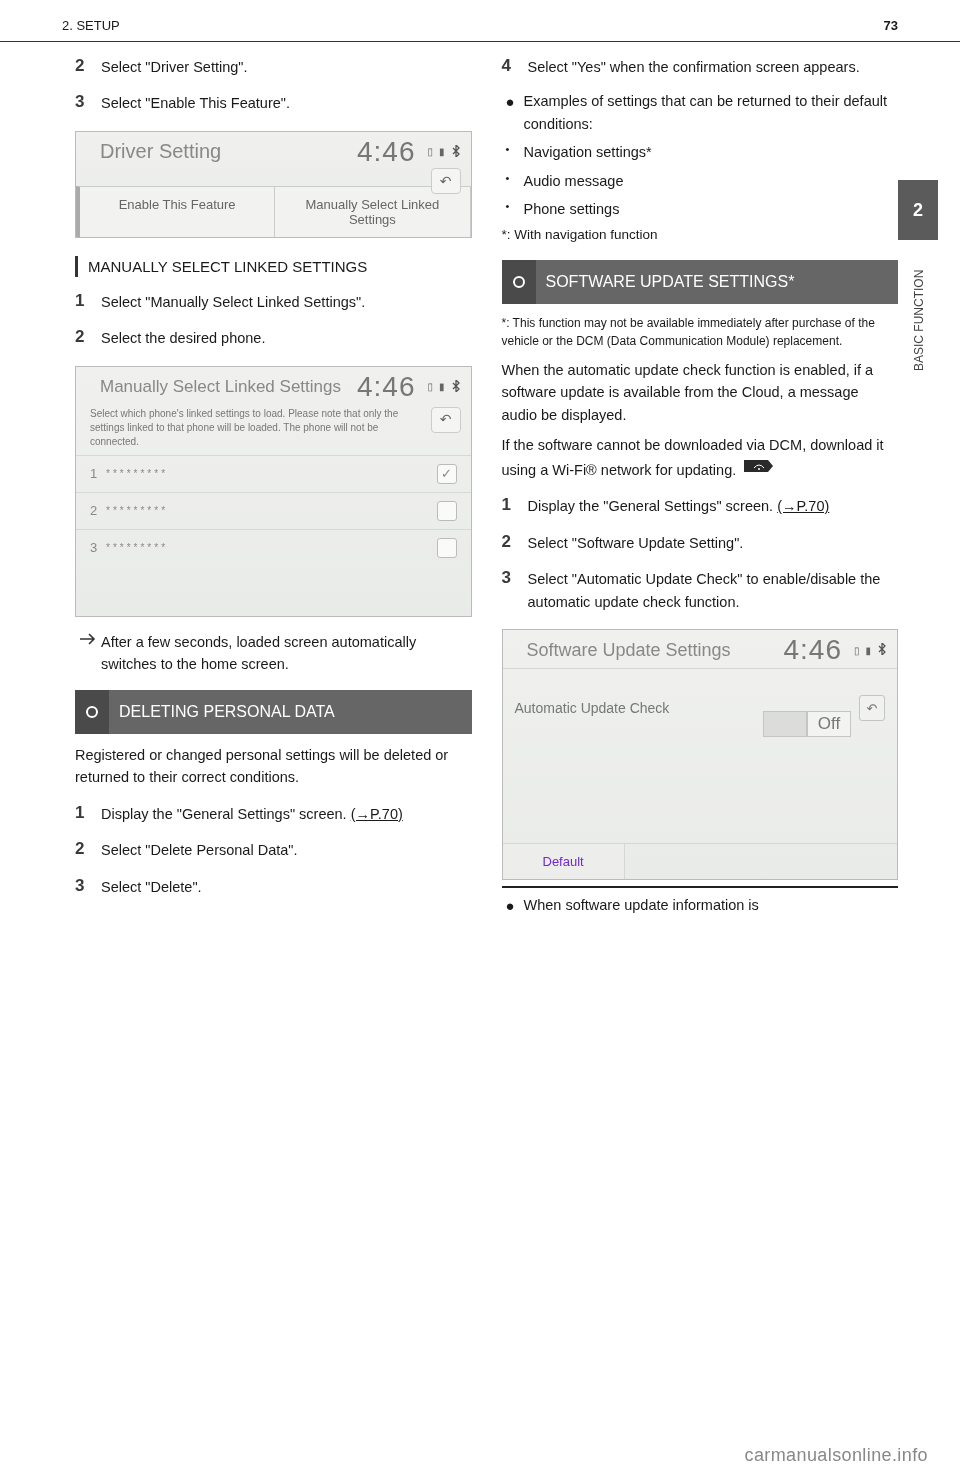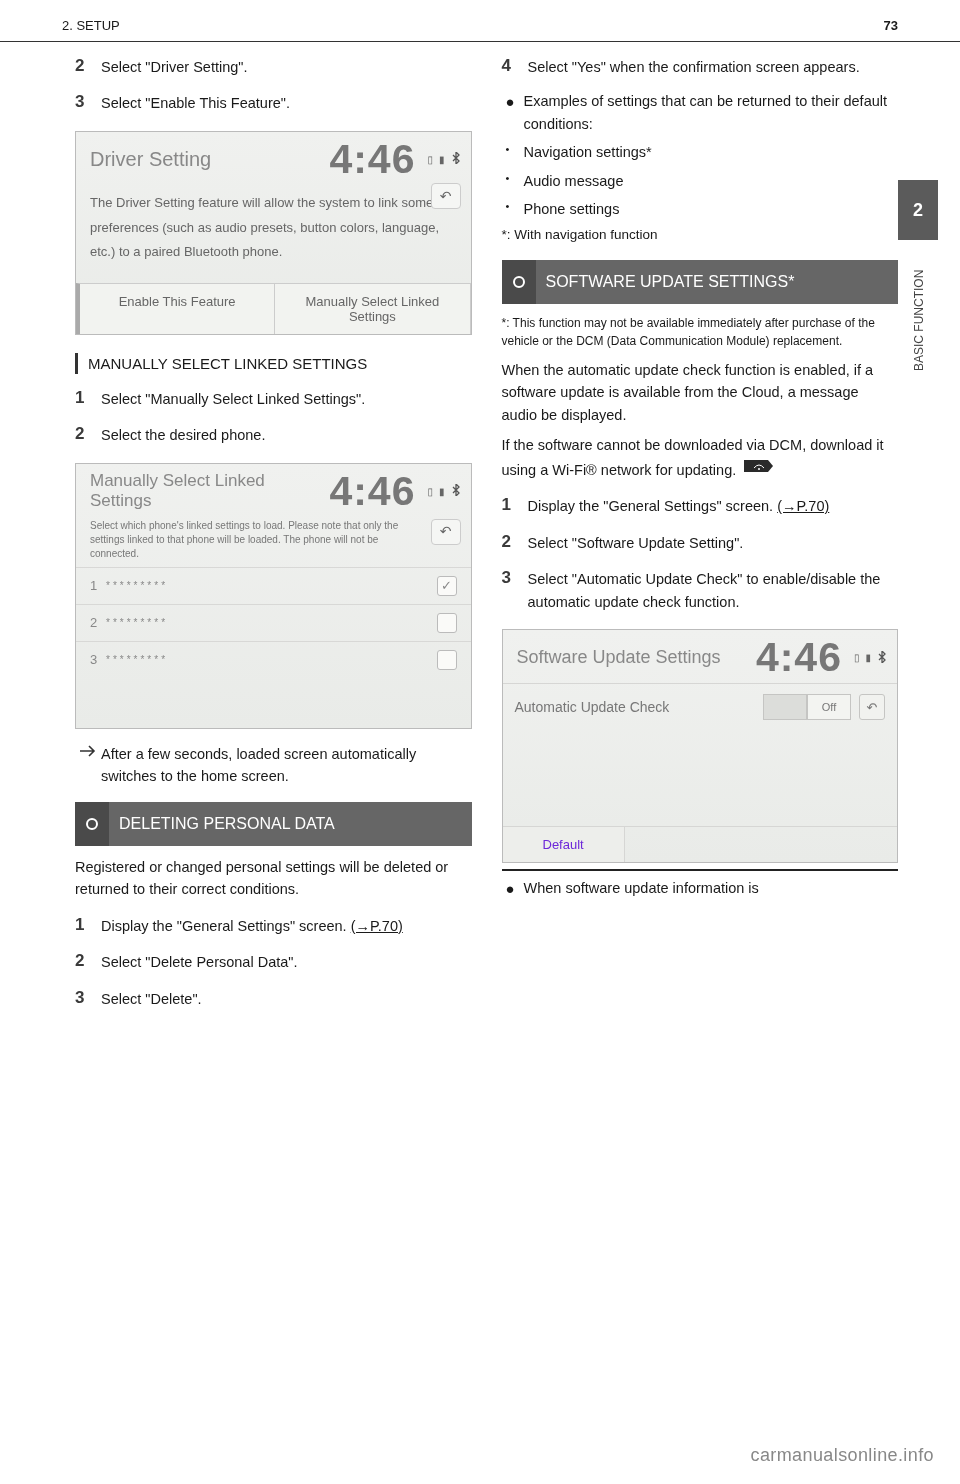--- a/index.html
+++ b/index.html
@@ -89,55 +89,55 @@
     justify-content: center;
   }
   .heading-bar-bullet span {
     width: 12px; height: 12px; border: 2px solid #fff; border-radius: 50%;
   }
   .heading-bar-text { flex:1; display:flex; align-items:center; padding-left:10px; font-size:16px; }
   .para { line-height: 1.55; font-size: 14.5px; margin-top: 8px; }
 
   
   .ui-shot { background: linear-gradient(#f0f1ef, #e9ebe8); border: 1px solid #bbb; margin-top: 16px; font-family: "Segoe UI", Arial, sans-serif; color: #555; }
-  .ui-topbar { display: flex; align-items: center; padding: 4px 10px 2px 14px; }
+  .ui-topbar { display: flex; align-items: center; padding: 4px 10px 2px 24px; }
   .ui-title { font-size: 20px; color: #888; flex: 1; font-weight: 300; }
-  .ui-clock { font-size: 41px; font-weight: 700; color: #777; letter-spacing: 1px; margin-left: auto; }
+  .ui-clock { font-size: 28px; font-weight: 400; color: #777; letter-spacing: 1px; margin-left: auto; }
   .ui-status-icons { display: flex; gap: 6px; margin-left: 12px; align-items: center; font-size: 10px; color: #666; }
   .ui-body { padding: 6px 14px 10px; font-size: 13px; line-height: 1.9; color: #666; position: relative; }
   .ui-back-btn { position: absolute; right: 10px; top: -2px; width: 30px; height: 26px; background: #f5f6f4; border: 1px solid #ccc; border-radius: 4px; display: flex; align-items: center; justify-content: center; font-size: 14px; color: #666; }
-  .ui-bottom-btns { display: flex; margin-top: 8px; border-radius: 7px; }
+  .ui-bottom-btns { display: flex; margin-top: 0; border-radius: 7px; }
   .ui-bottom-btns .btn { flex: 1; padding: 10px 6px; text-align: center; background: #f2f3f0; border-top: 1px solid #ccc; border-right: 1px solid #ccc; font-size: 13px; color: #666; }
   .ui-bottom-btns .btn:first-child { border-left: 1px solid #ccc; border-left-width: 4px; border-left-color: #aaa; }
   .ui-bottom-btns .btn:last-child { border-right: 1px solid #ccc; }
 
   
   .ui2-sub { font-size: 10px; color: #777; padding: 2px 50px 6px 14px; line-height: 1.4; position: relative; }
   .ui2-sub .ui-back-btn { top: 2px; right: 10px; }
   .ui2-list { }
   .ui2-row { display: flex; align-items: center; padding: 8px 14px; border-top: 1px solid #d8d8d6; font-size: 13px; color: #888; }
   .ui2-row .idx { width: 16px; }
   .ui2-row .stars { flex: 1; letter-spacing: 3px; font-size: 10px; }
   .ui2-row .chk { width: 20px; height: 20px; border: 1px solid #bbb; border-radius: 3px; display: flex; align-items: center; justify-content: center; font-size: 13px; color: #888; background:#fafaf8; }
   .ui2-pad { height: 50px; }
 
   
   .ui3-row { display: flex; align-items: center; padding: 10px 12px; border-top: 1px solid #d6d6d4; font-size: 14px; color: #777; }
   .ui3-row .label { flex: 1; }
   .ui3-toggle { display: flex; margin-right: 8px; }
-  .ui3-toggle .seg { width: 44px; height: 26px; border: 1px solid #c5c5c3; display: flex; align-items: center; justify-content: center; font-size: 11px; background: #eaebe9; }
+  .ui3-toggle .seg { width: 44px; height: 26px; border: 1px solid #c5c5c3; display: flex; align-items: center; justify-content: center; font-size: 17px; background: #eaebe9; margin-top: 32px; }
   .ui3-toggle .seg:first-child { background: #dcddda; }
   .ui3-toggle .seg:last-child { background: #f3f4f1; }
   .ui3-back { width: 26px; height: 26px; border: 1px solid #c5c5c3; border-radius: 3px; display: flex; align-items: center; justify-content: center; font-size: 13px; background:#f1f2ef; }
   .ui3-spacer { height: 96px; }
   .ui3-default-row { display: flex; border-top: 1px solid #d6d6d4; }
   .ui3-default { padding: 10px 40px; border-right: 1px solid #d6d6d4; font-size: 13px; color: #6d28d9; background: #edeeeb; }
 
   .pg-divider { height: 2px; background: #222; margin: 2px 0 2px; }
-  .footer { position: absolute; bottom: 18px; right: 26px; font-size: 18px; color: #888; letter-spacing: 0.4px; }
+  .footer { position: absolute; bottom: 18px; right: 32px; font-size: 18px; color: #888; letter-spacing: 0.4px; }
   .pg-ref { font-style: normal; text-decoration: underline; }
   .small-gap { margin-top: 4px; }
 </style>
 </head>
 <body>
 
 <div class="header">
   <div>2. SETUP</div>
   <div class="header-right page-num">73</div>
 </div>
@@ -167,21 +167,20 @@
         <div class="ui-status-icons">
           <span>▯</span>
           <span>▮</span>
           <span><svg width="10" height="12" viewBox="0 0 10 12">
                 <path d="M2 3 L8 9 L5 12 L5 0 L8 3 L2 9" fill="none" stroke="#555" stroke-width="1.3"></path>
               </svg></span>
         </div>
       </div>
       <div class="ui-body">
         <div class="ui-back-btn">↶</div>
-        <div>The Driver Setting feature will allow the system to link some preferences (such as audio presets, button colors, language, etc.) to a paired Bluetooth phone.</div>
       </div>
       <div class="ui-bottom-btns">
         <div class="btn">Enable This Feature</div>
         <div class="btn">Manually Select Linked Settings</div>
       </div>
     </div>
 
     <div class="subhead-box">MANUALLY SELECT LINKED SETTINGS</div>
 
     <div class="step-row">

